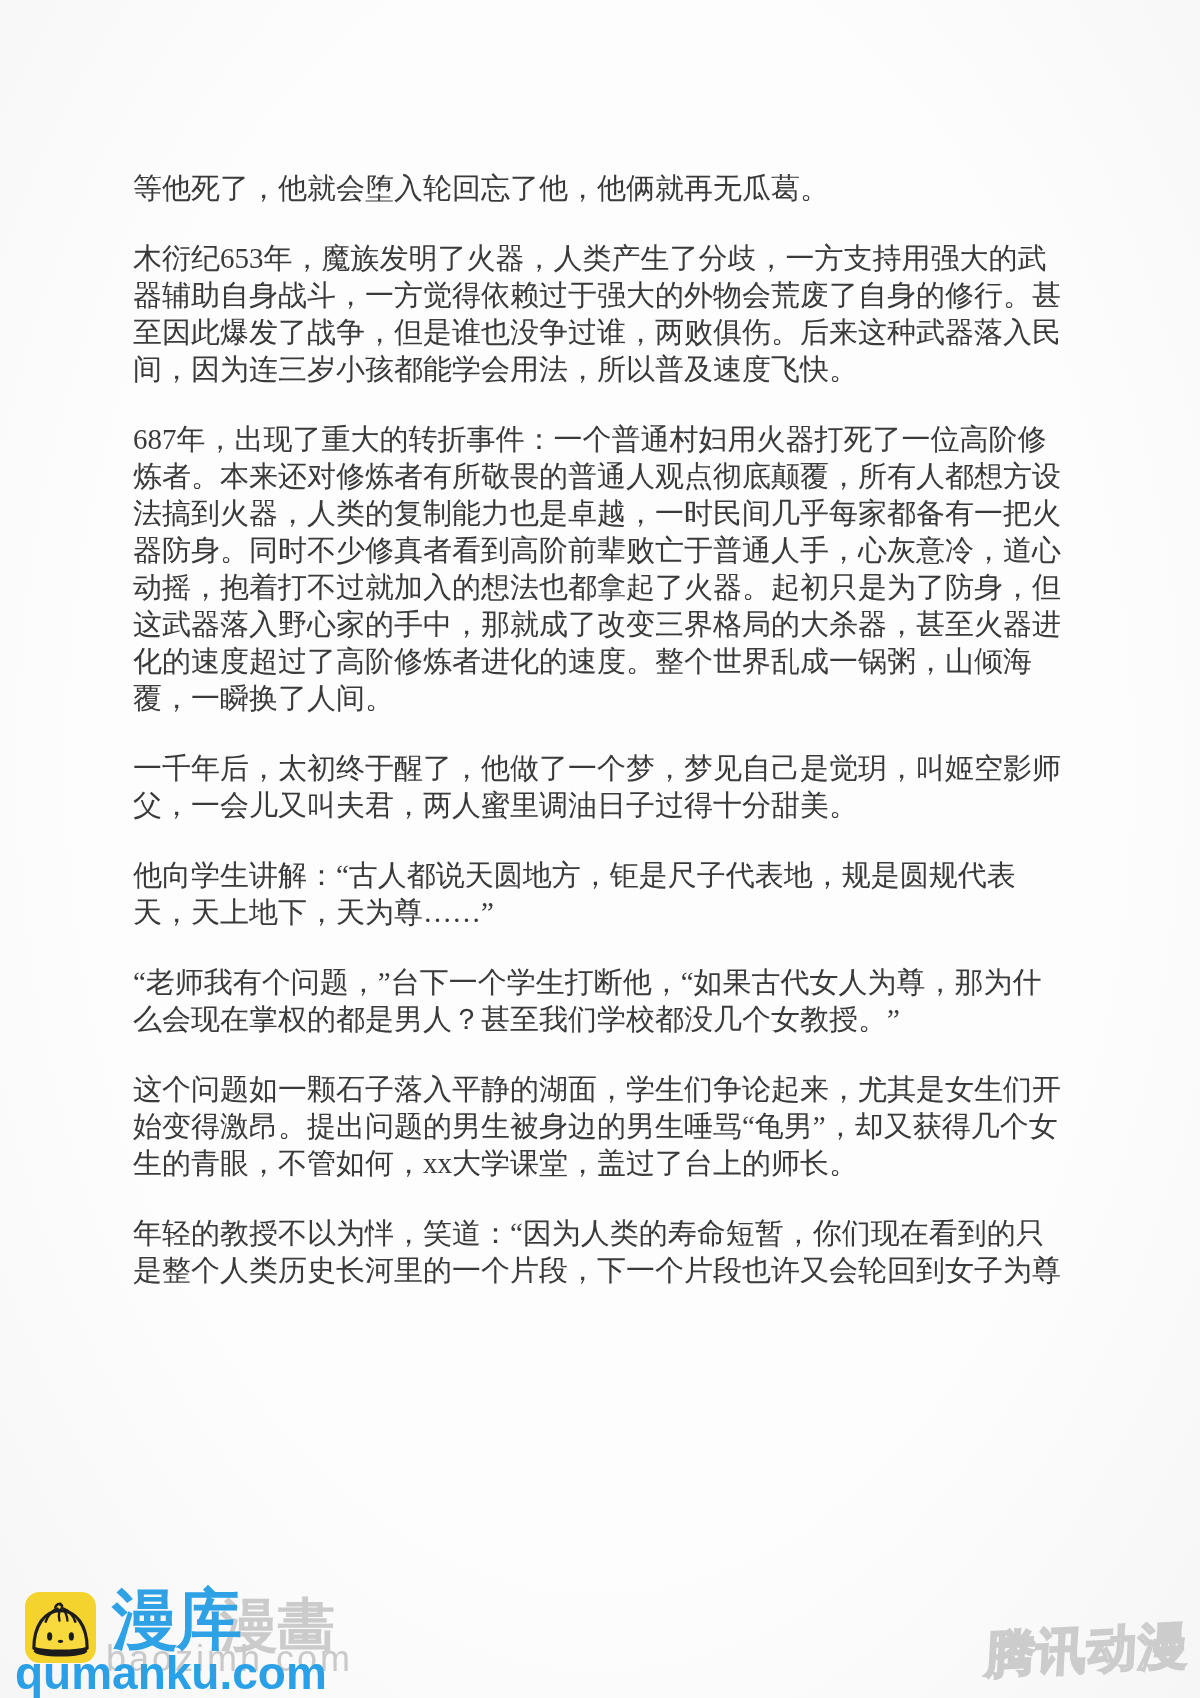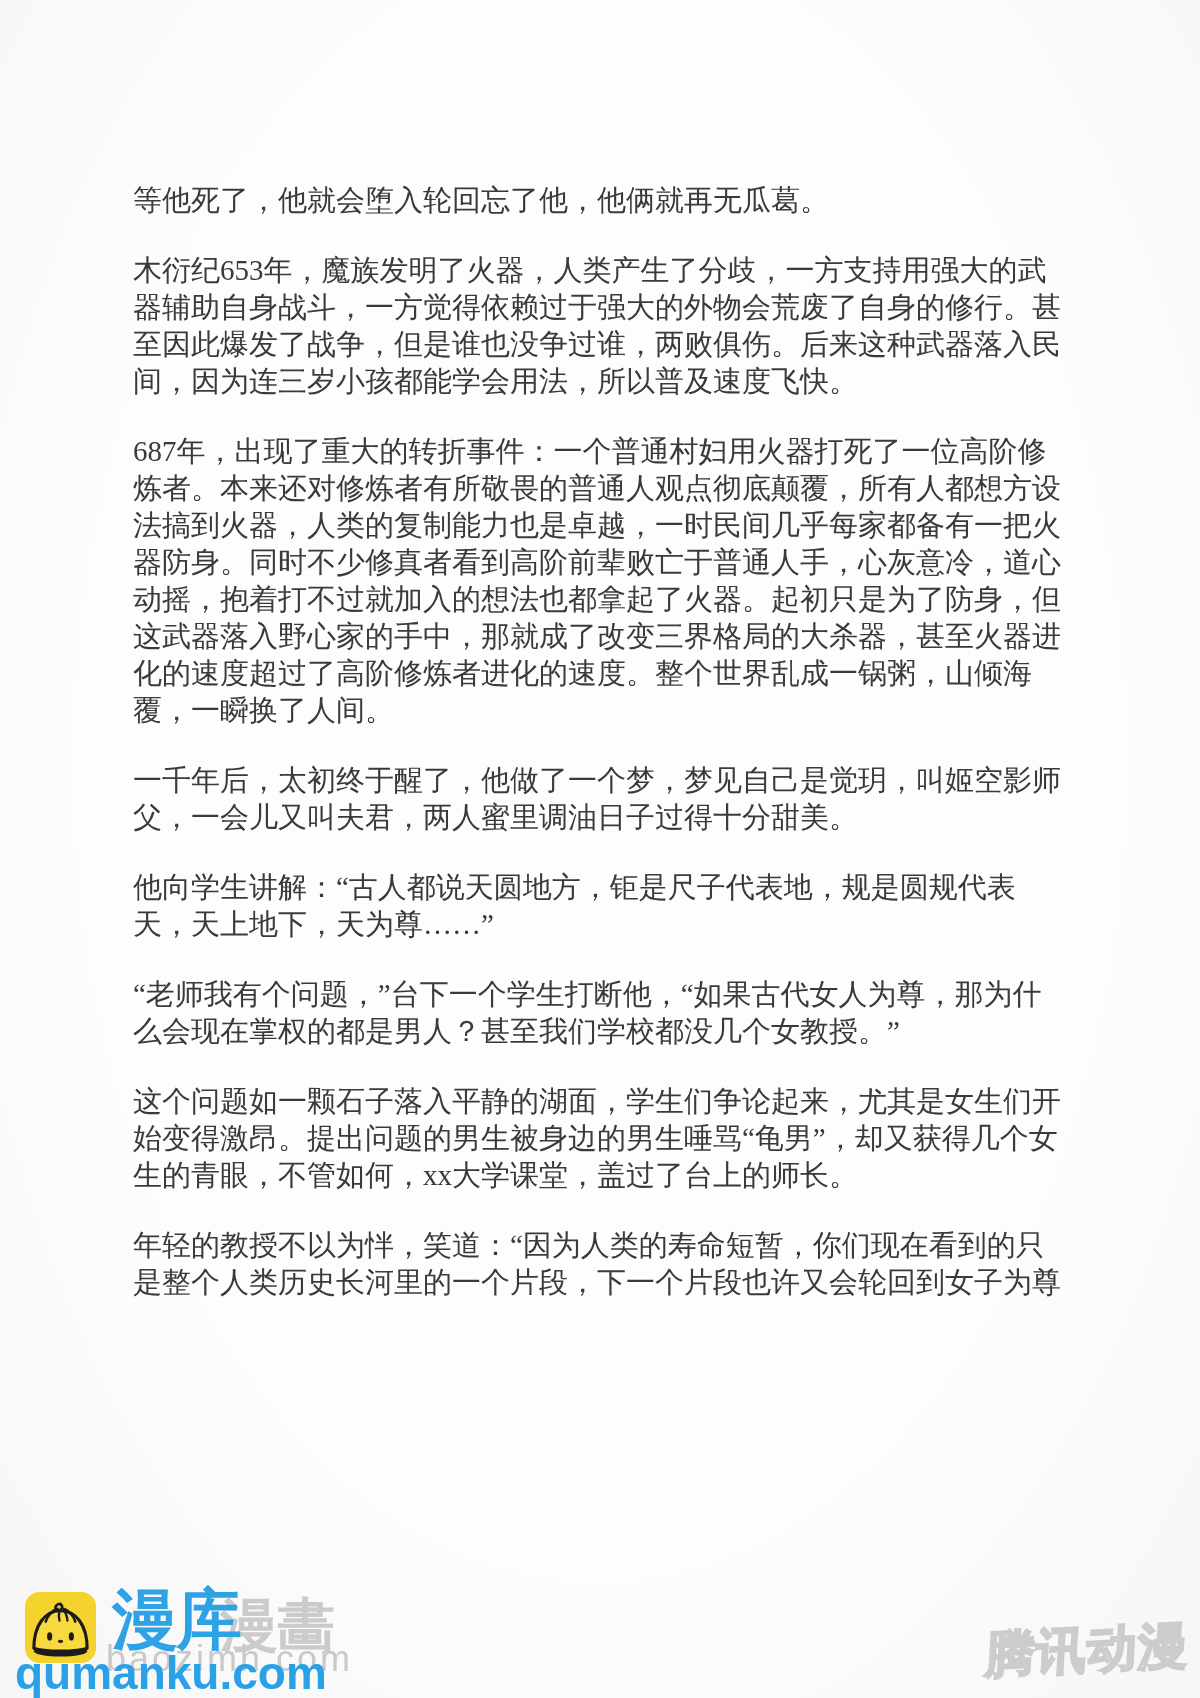--- a/index.html
+++ b/index.html
@@ -20,21 +20,21 @@
     position: absolute;
     left: 133px;
     top: 170px;
     width: 928px;
     color: #3a3a3a;
     font-size: 29px;
     line-height: 37px;
     text-align: left;
   }
   .article p {
-    margin: 12px 0 33px 0;
+    margin: 0 0 33px 0;
     padding: 0;
   }
   .article .seg { display: block; }
 
   
   .wm-left { position: absolute; left: 0; top: 1580px; width: 620px; height: 118px; }
   .bun-icon {
     position: absolute; left: 25px; top: 12px;
     width: 71px; height: 71px;
   }

